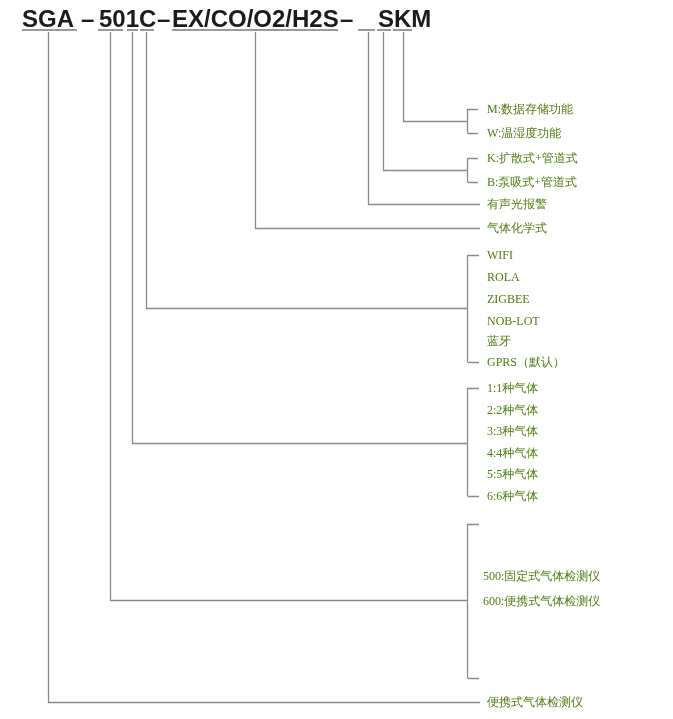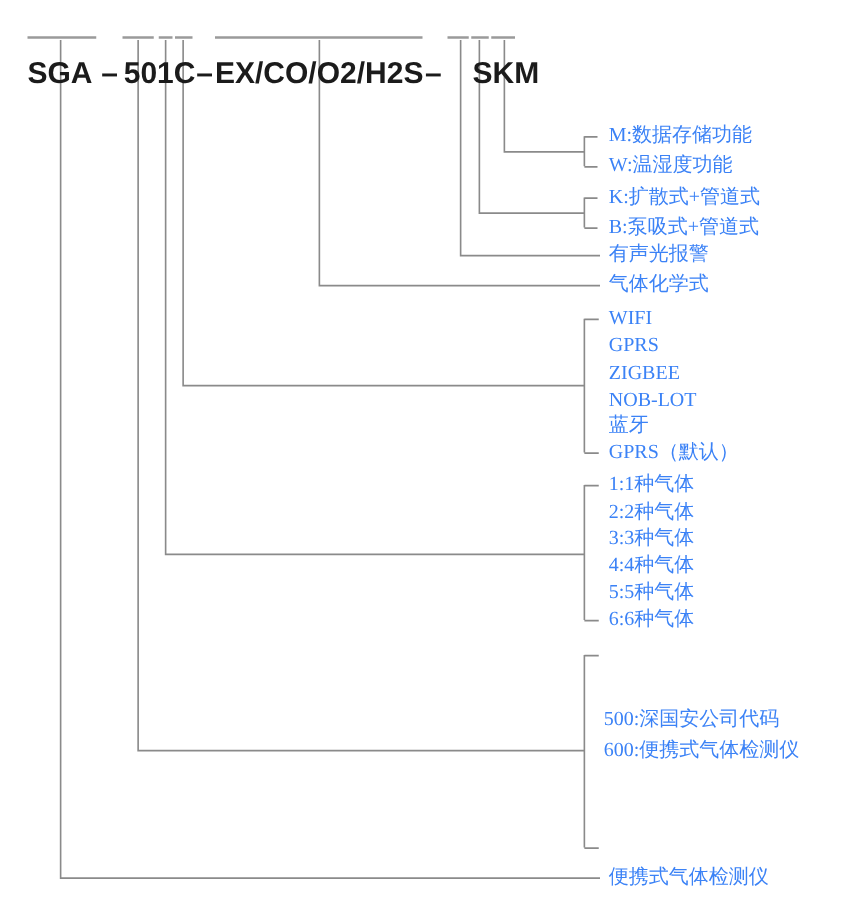--- a/index.html
+++ b/index.html
@@ -9,27 +9,27 @@
     background:#ffffff;
     overflow:hidden;
     font-family:"Liberation Serif","DejaVu Serif",serif;
   }
   svg.wires { position:absolute; left:0; top:0; width:673px; height:719px; }
   svg.wires path { fill:none; stroke:#8a8a8a; stroke-width:1.3; }
   .title-seg {
     position:absolute; top:7px;
     font-family:"Liberation Sans","DejaVu Sans",sans-serif;
     font-weight:700; font-size:24px; line-height:24px;
-    color:#1b1b1b; white-space:nowrap; letter-spacing:0px;margin-top:40px;
+    color:#1b1b1b; white-space:nowrap; letter-spacing:0px;
   }
   .underline { position:absolute; top:29px; height:2px; background:#9a9a9a; }
   .lbl {
     position:absolute;
-    font-size:16px; line-height:18px;
-    color:#3b82f6; white-space:nowrap;
+    font-size:12px; line-height:18px;
+    color:#4d7c0f; white-space:nowrap;
   }
 </style>
 </head>
 <body>
 
 <div class="canvas">
 
   <svg class="wires" viewBox="0 0 673 719" aria-hidden="true">
     <path d="M48.5 32 V702.5 H480"></path>
     <path d="M110.5 32 V600.5 H467 M467.5 524 V678 M467.5 524.5 H479 M467.5 678.5 H479"></path>
@@ -61,31 +61,31 @@
   <div class="lbl" style="left:487px;top:100px">M:数据存储功能</div>
   <div class="lbl" style="left:487px;top:124px">W:温湿度功能</div>
 
   <div class="lbl" style="left:487px;top:149px">K:扩散式+管道式</div>
   <div class="lbl" style="left:487px;top:173px">B:泵吸式+管道式</div>
 
   <div class="lbl" style="left:487px;top:195px">有声光报警</div>
   <div class="lbl" style="left:487px;top:219px">气体化学式</div>
 
   <div class="lbl" style="left:487px;top:246px">WIFI</div>
-  <div class="lbl" style="left:487px;top:268px">GPRS</div>
+  <div class="lbl" style="left:487px;top:268px">ROLA</div>
   <div class="lbl" style="left:487px;top:290px">ZIGBEE</div>
   <div class="lbl" style="left:487px;top:312px">NOB-LOT</div>
   <div class="lbl" style="left:487px;top:332px">蓝牙</div>
   <div class="lbl" style="left:487px;top:353px">GPRS（默认）</div>
 
   <div class="lbl" style="left:487px;top:379px">1:1种气体</div>
   <div class="lbl" style="left:487px;top:401px">2:2种气体</div>
   <div class="lbl" style="left:487px;top:422px">3:3种气体</div>
   <div class="lbl" style="left:487px;top:444px">4:4种气体</div>
   <div class="lbl" style="left:487px;top:465px">5:5种气体</div>
   <div class="lbl" style="left:487px;top:487px">6:6种气体</div>
 
-  <div class="lbl" style="left:483px;top:567px">500:深国安公司代码</div>
+  <div class="lbl" style="left:483px;top:567px">500:固定式气体检测仪</div>
   <div class="lbl" style="left:483px;top:592px">600:便携式气体检测仪</div>
 
   <div class="lbl" style="left:487px;top:693px">便携式气体检测仪</div>
 
 </div>
 
 </body></html>

